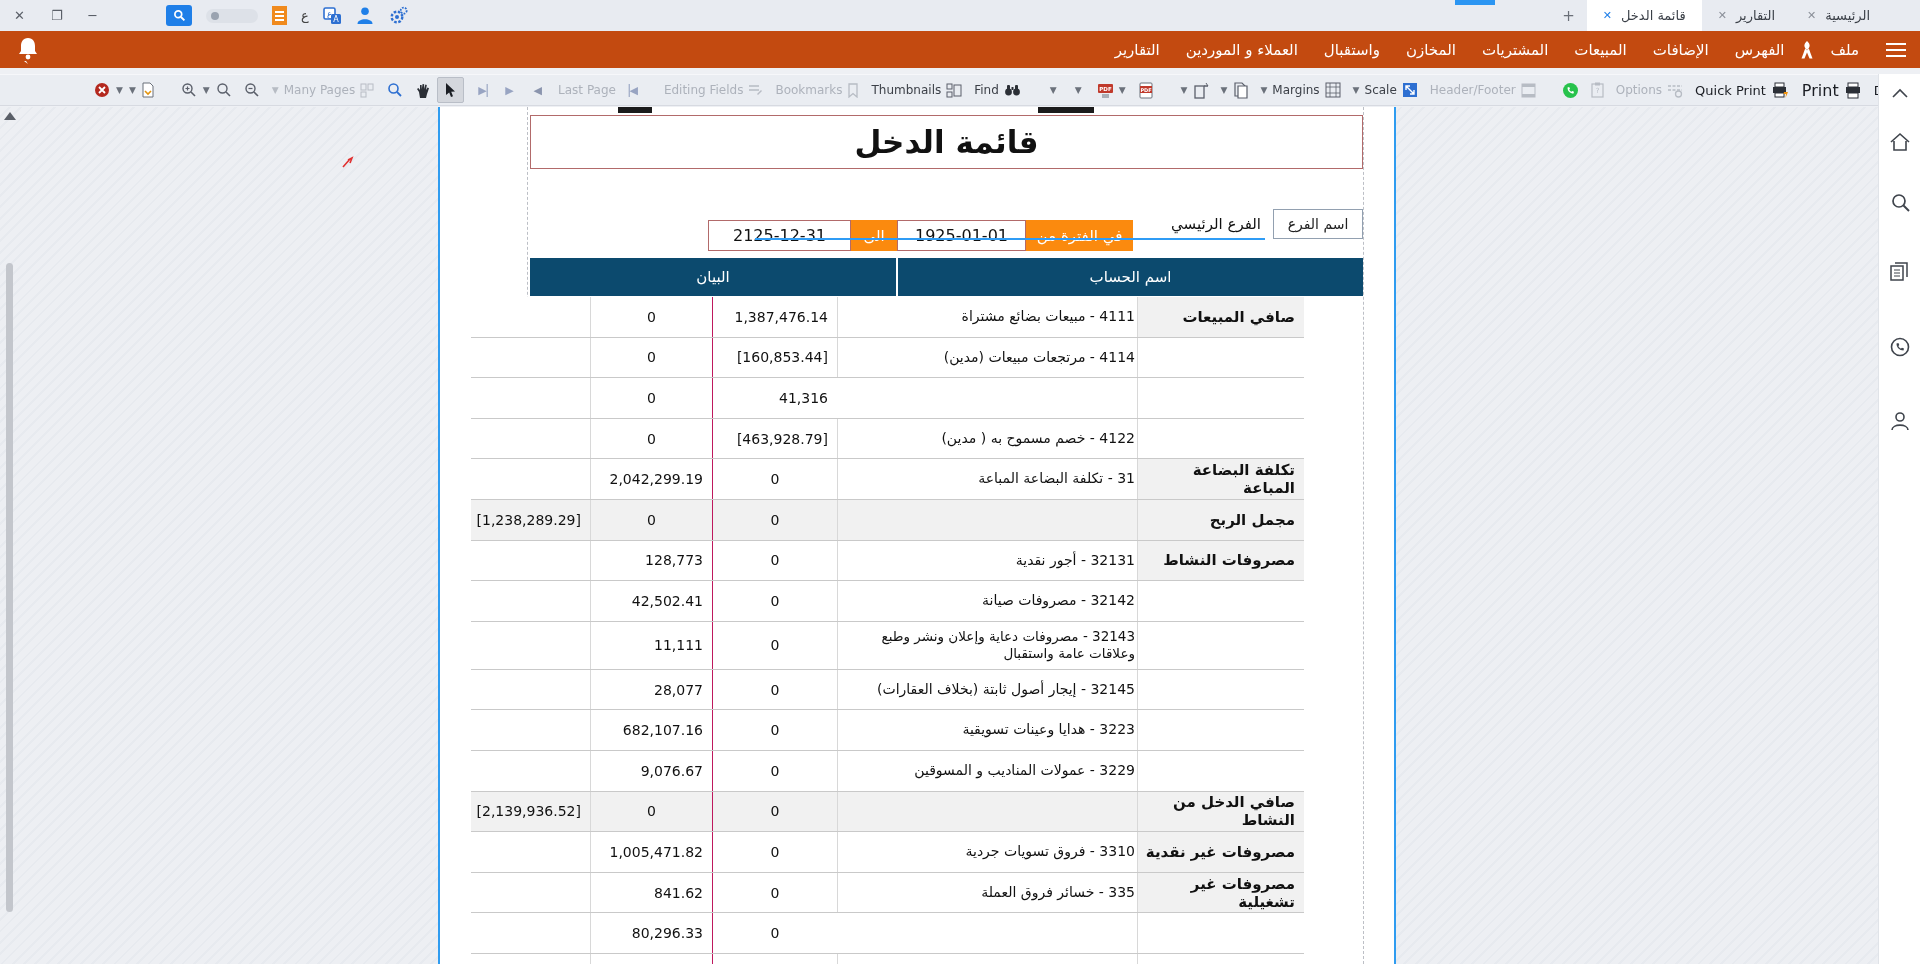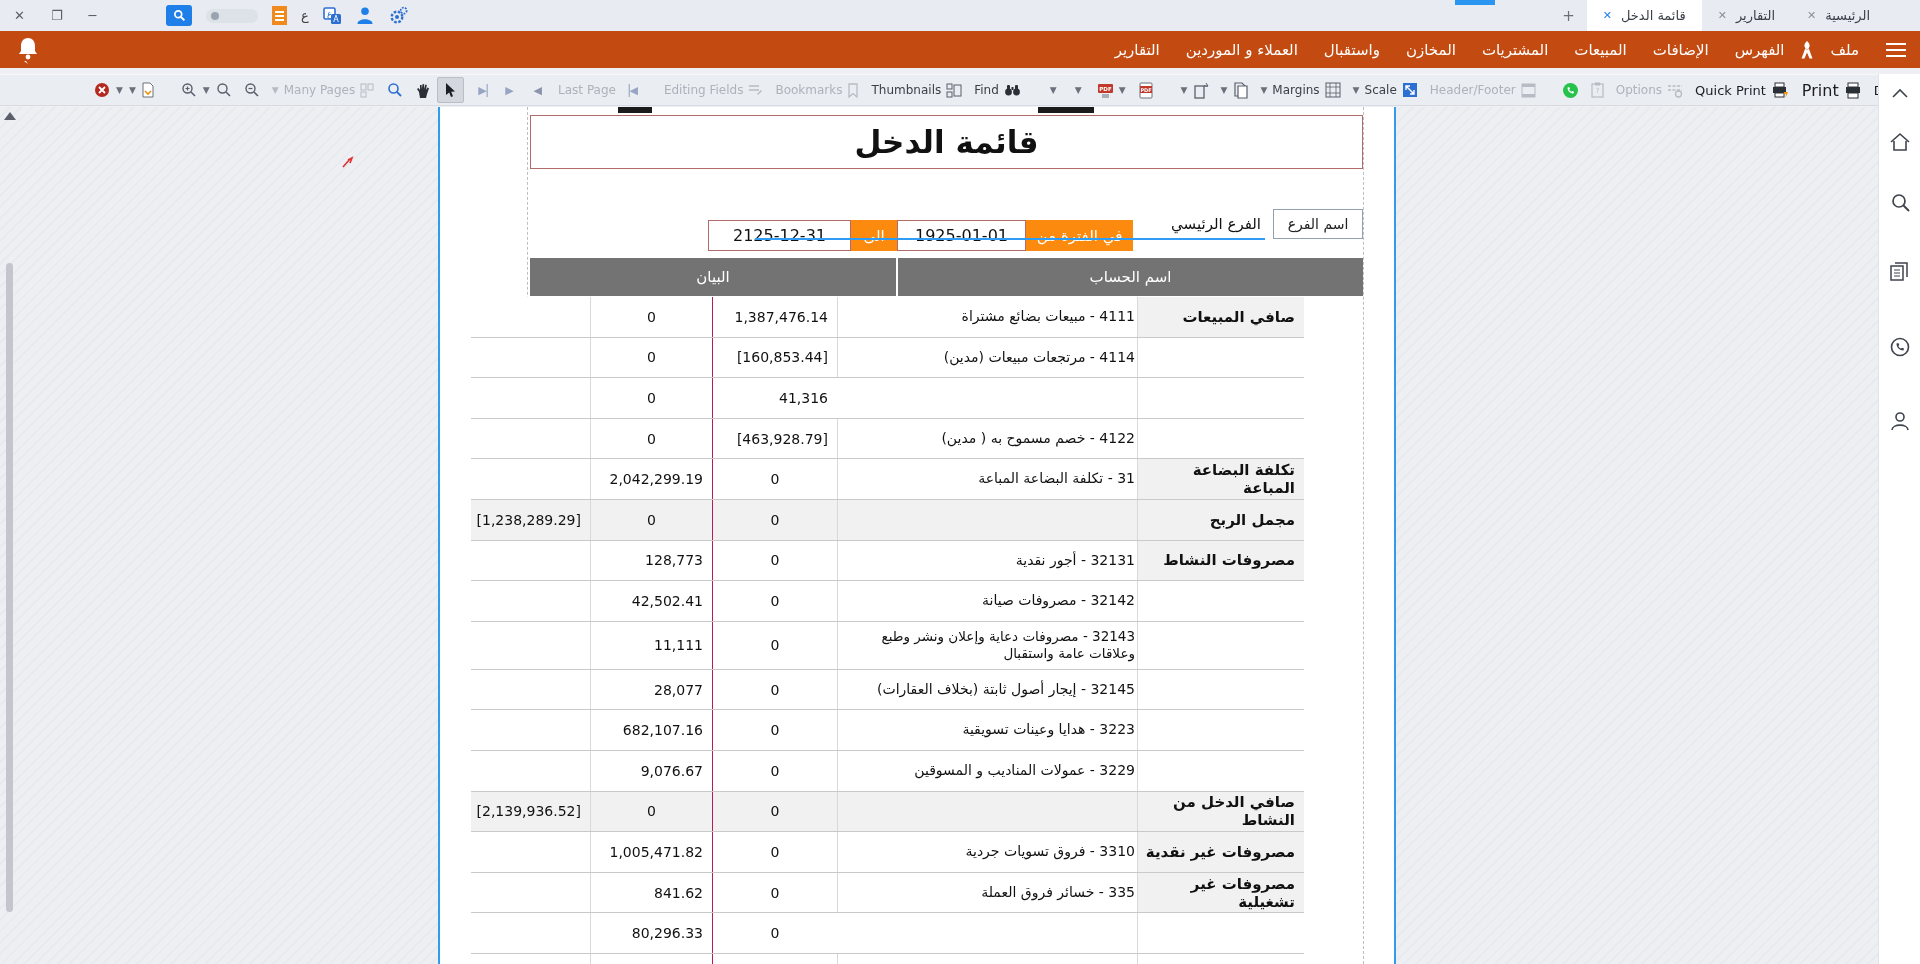--- a/index.html
+++ b/index.html
@@ -57,21 +57,21 @@
   .titlebox{position:absolute;left:90px;top:8px;width:833px;height:54px;border:1px solid #b26a6a;box-sizing:border-box;
             display:flex;align-items:center;justify-content:center;}
   .title{font-size:31px;font-weight:bold;color:#111;}
   .param{position:absolute;top:65px;height:31px;box-sizing:border-box;display:flex;align-items:center;justify-content:center;font-size:15px;margin-top:48px;}
   .param.orange{background:#fb8a0e;color:#fff;}
   .param.white{background:#fff;border:1px solid #b26a6a;color:#111;font-size:16px;direction:ltr;}
   .branchbox{position:absolute;top:102px;height:30px;box-sizing:border-box;border:1px solid #92a0b0;
              display:flex;align-items:center;justify-content:center;font-size:14px;color:#222;background:#fff;}
   .branchval{position:absolute;top:104px;height:26px;display:flex;align-items:center;font-size:15px;color:#111;}
   .branchline{position:absolute;top:131px;height:2px;background:#2f9cf5;}
-  .thead{position:absolute;top:151px;height:38px;background:#737373;color:#fff;font-size:15px;
+  .thead{position:absolute;top:151px;height:38px;background:#0c4a6e;color:#fff;font-size:15px;
          display:flex;align-items:center;justify-content:center;}
   .rowswrap{position:absolute;right:90px;top:190px;width:833px;}
   .trow{position:relative;width:833px;border-bottom:1px solid #c9c9c9;box-sizing:border-box;background:#fff;}
   .trow.sub{background:#f1f1f1;}
   .cell{position:absolute;top:0;height:100%;box-sizing:border-box;display:flex;align-items:center;overflow:hidden;}
   .c-total{right:714px;width:119px;}
   .c-v2{right:592px;width:122px;border-left:1px solid #d8d8d8;}
   .c-v1{right:467px;width:125px;border-left:1px solid #be185d;}
   .c-acct{right:167px;width:300px;border-left:1px solid #d8d8d8;justify-content:flex-start;
           font-size:14px;color:#111;padding-right:2px;padding-left:6px;text-align:right;line-height:1.25;}

